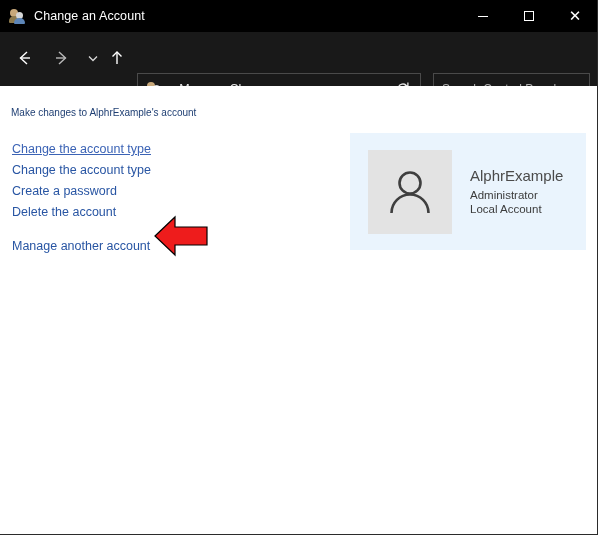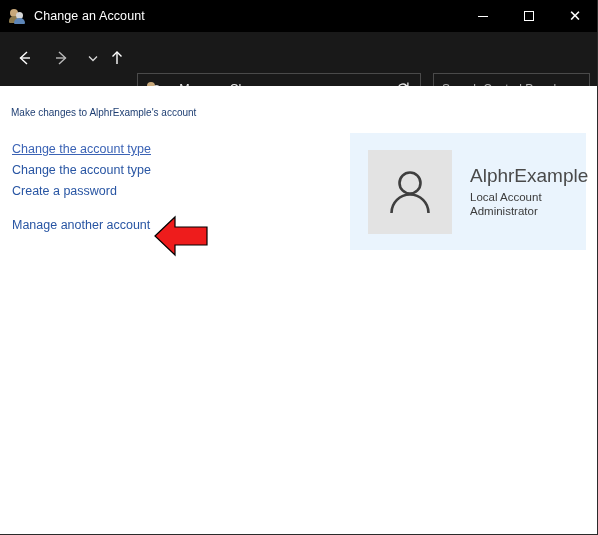--- a/index.html
+++ b/index.html
@@ -272,21 +272,21 @@
     flex: none;
     display: flex;
     align-items: center;
     justify-content: center;
   }
   .account-text {
     margin-left: 18px;
     line-height: 1.25;
   }
   .account-name {
-    font-size: 19px;
+    font-size: 15px;
     color: #4a4a4a;
     white-space: nowrap;
     margin-bottom: 2px;
   }
   .account-meta {
     font-size: 11.5px;
     color: #3c3c3c;
     white-space: nowrap;
   }
 
@@ -394,36 +394,39 @@
     <div class="task-links">
       <div class="task-link-row">
         <a class="task-link hovered">Change the account type</a>
       </div>
       <div class="task-link-row">
         <a class="task-link">Change the account type</a>
       </div>
       <div class="task-link-row">
         <a class="task-link">Create a password</a>
       </div>
+      <div class="task-link-row">
+        <a class="task-link">Delete the account</a>
+      </div>
       <div class="task-link-row spaced">
         <a class="task-link">Manage another account</a>
       </div>
     </div>
 
     <div class="account-panel">
       <div class="avatar">
         <svg width="58" height="58" viewBox="0 0 58 58">
           <circle cx="29" cy="20" r="10.5" stroke="#3f3f3f" stroke-width="2.6" fill="none"></circle>
           <path d="M10.5 50 A18.5 18.5 0 0 1 47.5 50" stroke="#3f3f3f" stroke-width="2.6" fill="none"></path>
         </svg>
       </div>
       <div class="account-text">
         <div class="account-name">AlphrExample</div>
+        <div class="account-meta">Administrator</div>
         <div class="account-meta">Local Account</div>
-        <div class="account-meta">Administrator</div>
       </div>
     </div>
 
     <svg class="red-arrow" viewBox="0 0 54 44">
       <path d="M1 22 L21 3 L21 13 L53 13 L53 31 L21 31 L21 41 Z" fill="#ee1c1c" stroke="#000000" stroke-width="1.2" stroke-linejoin="miter"></path>
     </svg>
 
   </div>
 </div>
 

